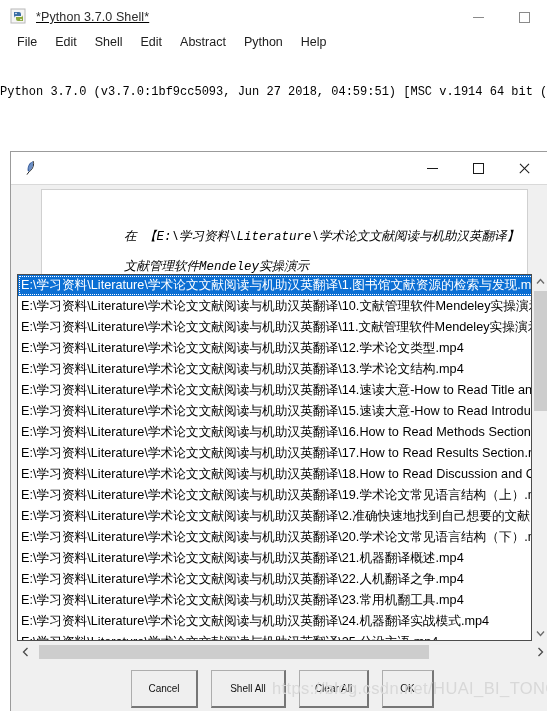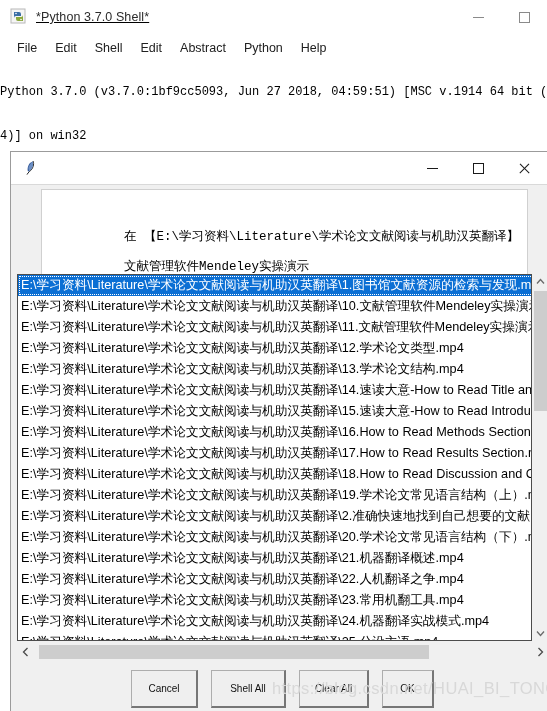--- a/index.html
+++ b/index.html
@@ -28,21 +28,21 @@
   }
   .idle-winbtns {
     position:absolute; right:0; top:0; height:34px; display:flex; align-items:center;
   }
   .winbtn { width:46px; height:34px; display:flex; align-items:center; justify-content:center; }
   .min-glyph { width:11px; height:1px; background:#8a8a8a; display:block; }
   .max-glyph { width:11px; height:11px; border:1px solid #8a8a8a; display:block; }
 
   .idle-menubar {
     position:absolute; left:0; top:34px; width:547px; height:22px;
-    display:flex; align-items:flex-end; background:#ffffff;
+    display:flex; align-items:flex-start; background:#ffffff;
     padding-left:8px;
   }
   .menu-item {
     font-size:12.5px; color:#202020; padding:1px 9px;
     font-family:"Liberation Sans", sans-serif; white-space:nowrap;
   }
 
   .shell-text {
     position:absolute; left:0; top:56px; width:547px; height:92px;
     background:#ffffff; overflow:hidden;
@@ -75,20 +75,21 @@
     content:""; position:absolute; left:0; top:6px; width:13px; height:1.3px; background:#1a1a1a;
   }
   .dcls::before { transform: rotate(45deg); }
   .dcls::after  { transform: rotate(-45deg); }
 
   
   .msg-wrap {
     position:absolute; left:30px; top:37px; width:487px; height:89px;
     background:#ffffff; border:1px solid #d0d0d0;
     overflow:hidden;
+    font-style:italic;
   }
   .msg-text {
     position:absolute; left:22px; top:25px;
     font-family:"Liberation Mono","DejaVu Sans Mono",monospace;
     font-size:12.5px; line-height:15px; color:#000; white-space:pre;
   }
 
   
   .list-wrap {
     position:absolute; left:6px; top:122px; width:515px; height:367px;
@@ -197,21 +198,20 @@
     <span class="menu-item">Edit</span>
     <span class="menu-item">Shell</span>
     <span class="menu-item">Edit</span>
     <span class="menu-item">Abstract</span>
     <span class="menu-item">Python</span>
     <span class="menu-item">Help</span>
   </div>
 
   <div class="shell-text">
     <div class="shell-line">Python 3.7.0 (v3.7.0:1bf9cc5093, Jun 27 2018, 04:59:51) [MSC v.1914 64 bit (AM</div>
-    <div class="shell-line">4)] on win32</div>
     
     
     
     
     
   </div>
 
   <div class="dlg">
 
     <div class="dlg-titlebar">

